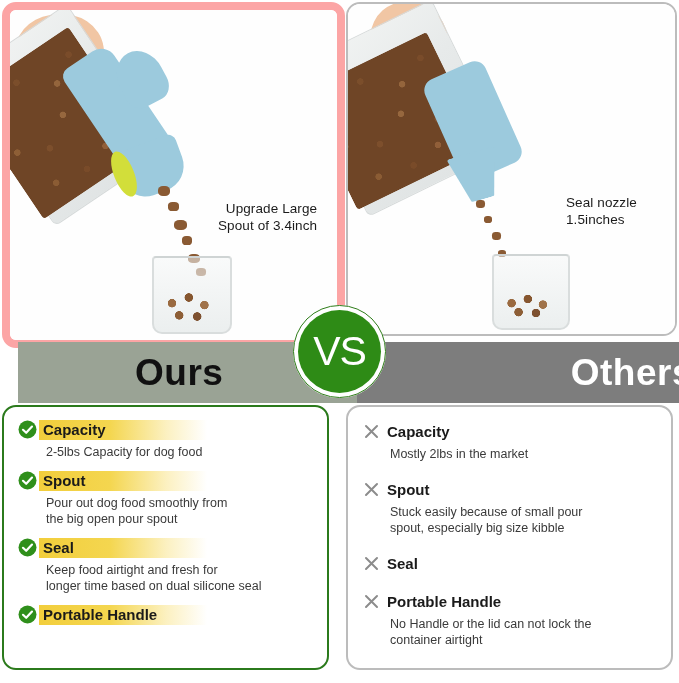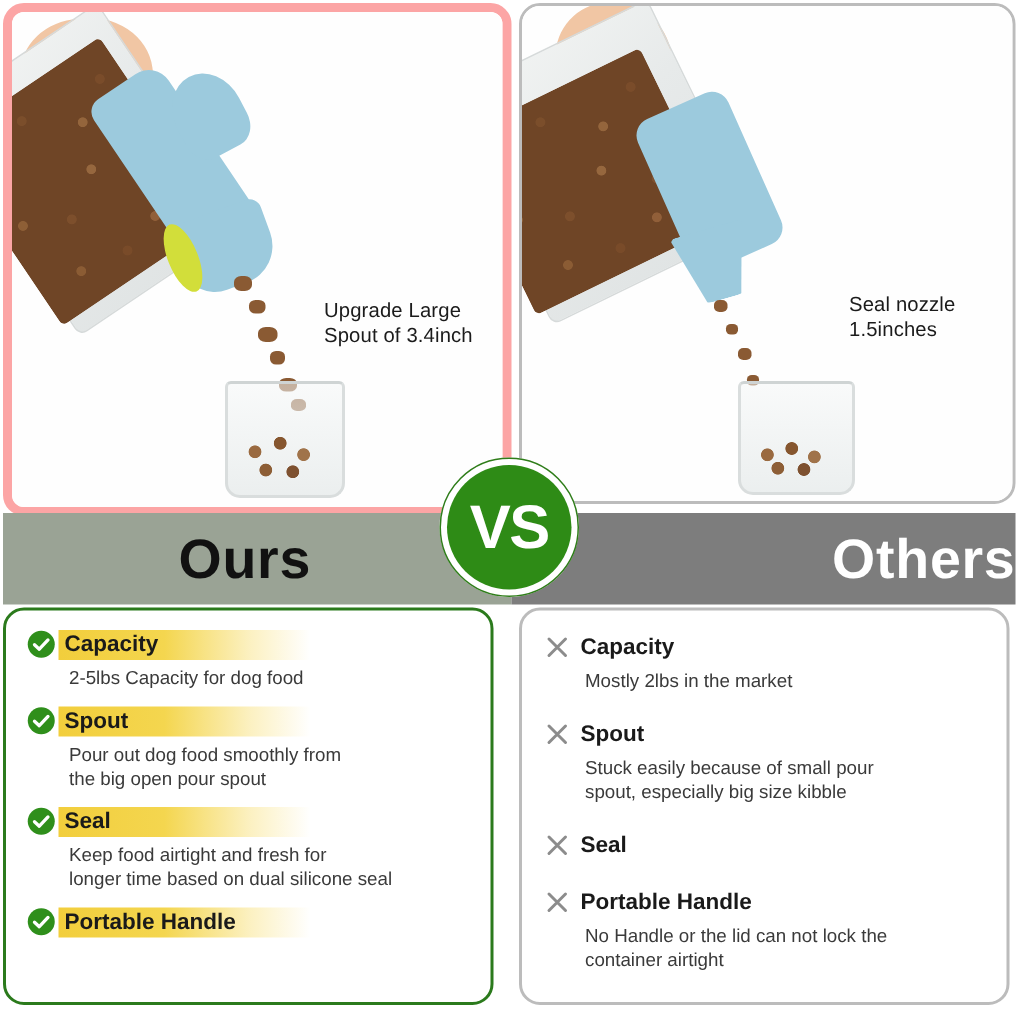--- a/index.html
+++ b/index.html
@@ -23,21 +23,21 @@
   
   .photo-panel {
     position: absolute;
     top: 2px;
     width: 327px;
     height: 330px;
     border-radius: 14px;
     background: #ffffff;
     overflow: hidden;
   }
-  .photo-panel.left  { left: 2px;   border: 6px solid #fca5a5; }
+  .photo-panel.left  { left: 2px;   border: 8px solid #fca5a5; text-align: right; }
   .photo-panel.right { left: 346px; border: 2px solid #bcbcbc; }
 
   .photo-stage {
     position: absolute;
     inset: 0;
     background: #fefefe;
   }
 
   
   .hand {
@@ -107,20 +107,21 @@
     letter-spacing: .1px;
   }
 
   
   .banner {
     position: absolute;
     top: 342px;
     height: 61px;
     display: flex;
     align-items: center;
+    margin-left: 16px;
   }
   .banner.ours {
     left: 2px;
     width: 339px;
     background: #9aa395;
     justify-content: flex-start;
   }
   .banner.others {
     left: 341px;
     width: 336px;
@@ -158,21 +159,21 @@
     position: absolute;
     inset: 5px;
     border-radius: 50%;
     background: #2e8b16;
   }
   .vs-text {
     position: relative;
     z-index: 2;
     color: #ffffff;
     font-size: 41px;
-    font-weight: 700;
+    font-weight: 400;
     letter-spacing: -1px;
   }
 
   
   .feature-panel {
     position: absolute;
     top: 405px;
     width: 327px;
     height: 265px;
     border-radius: 14px;

